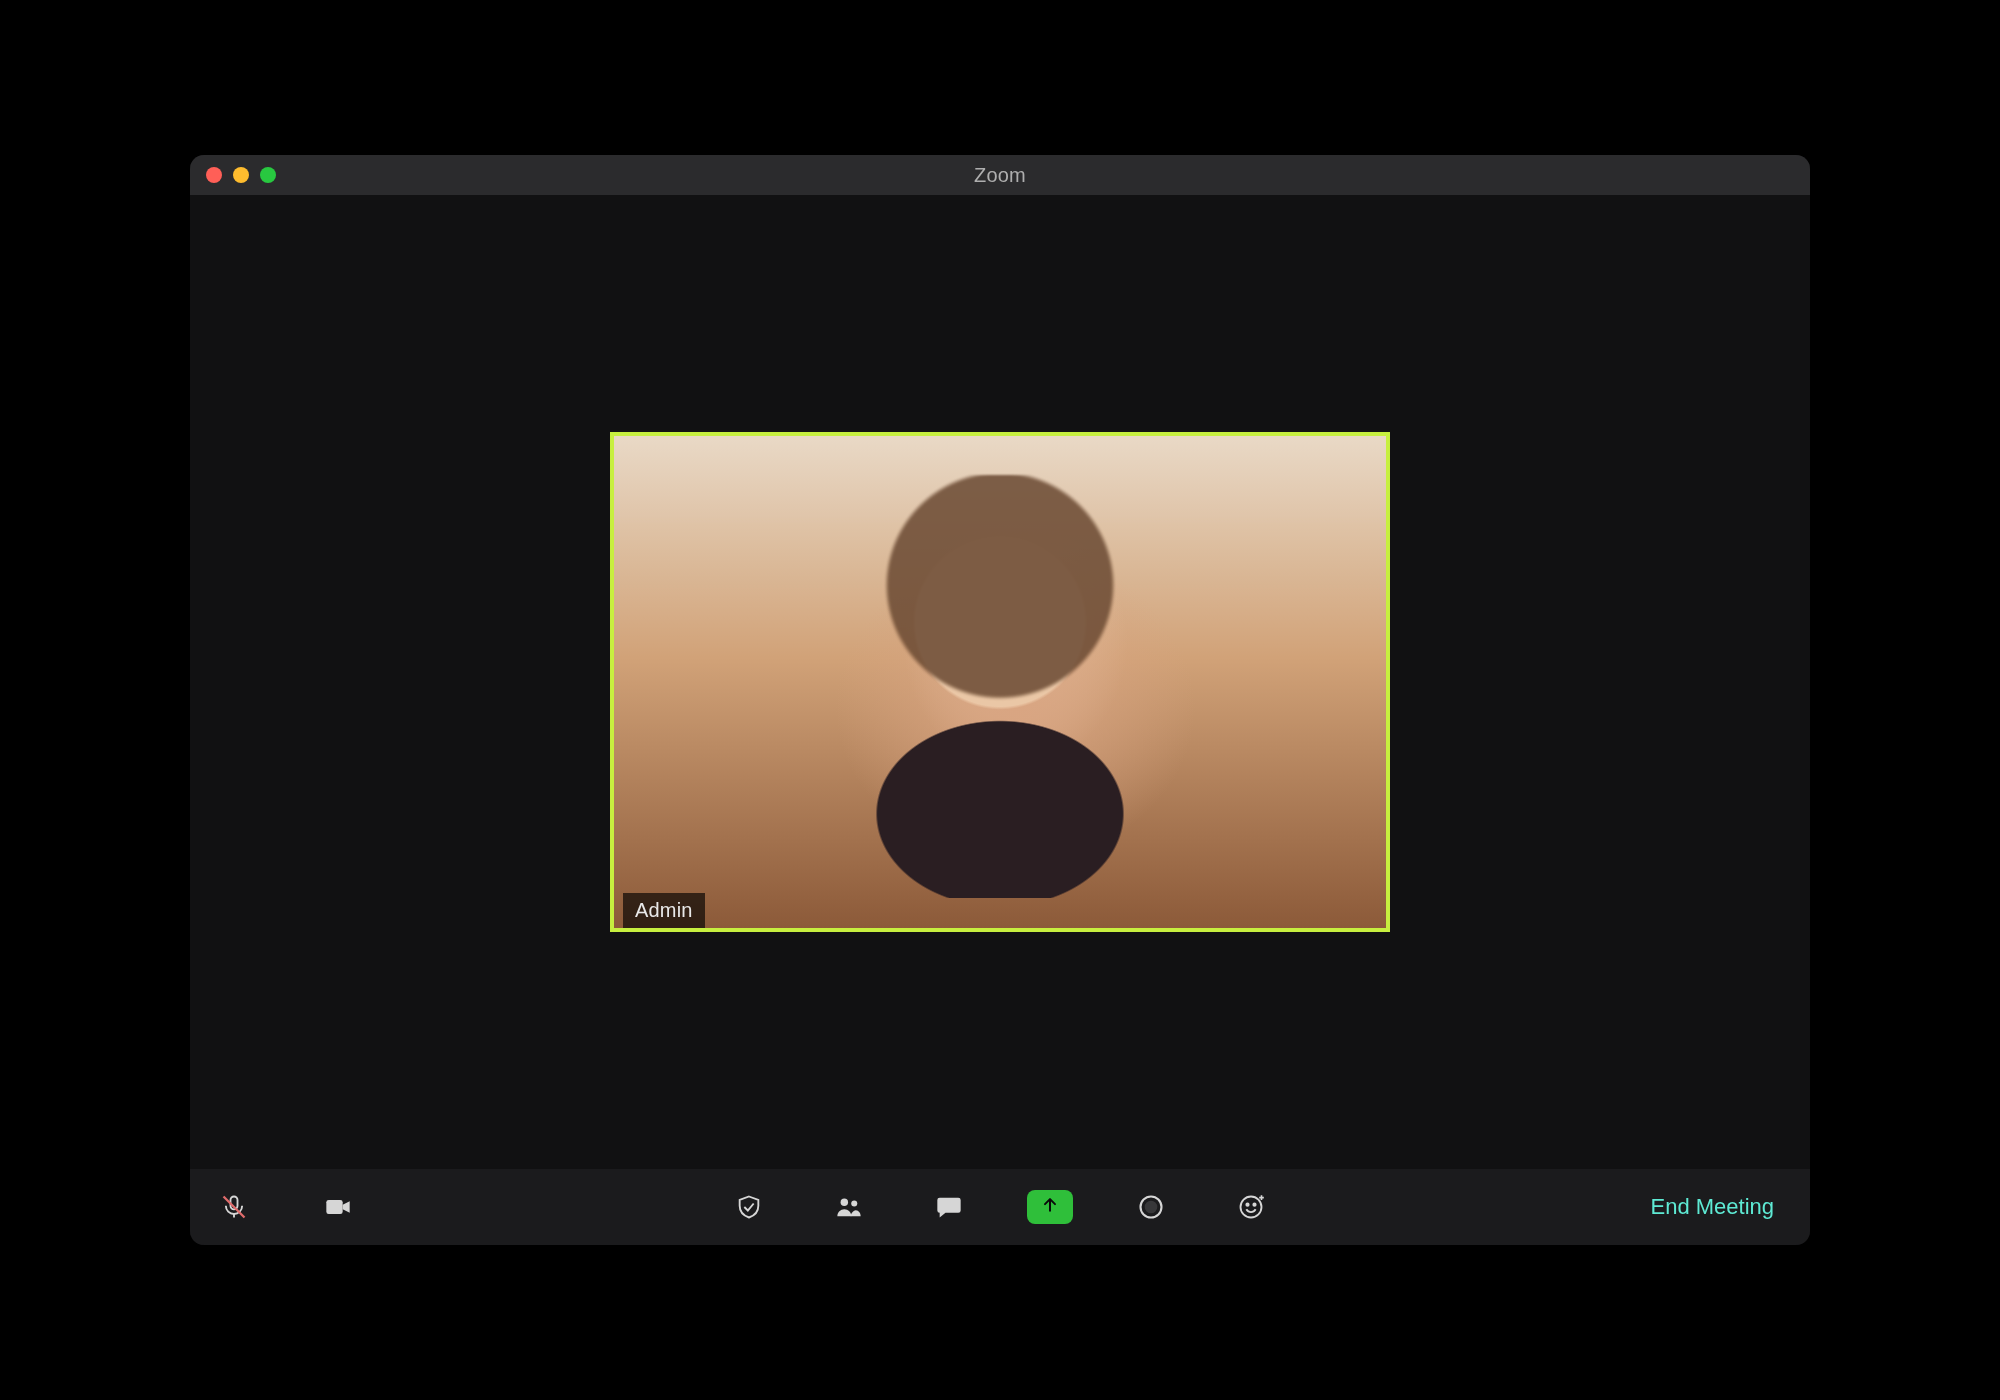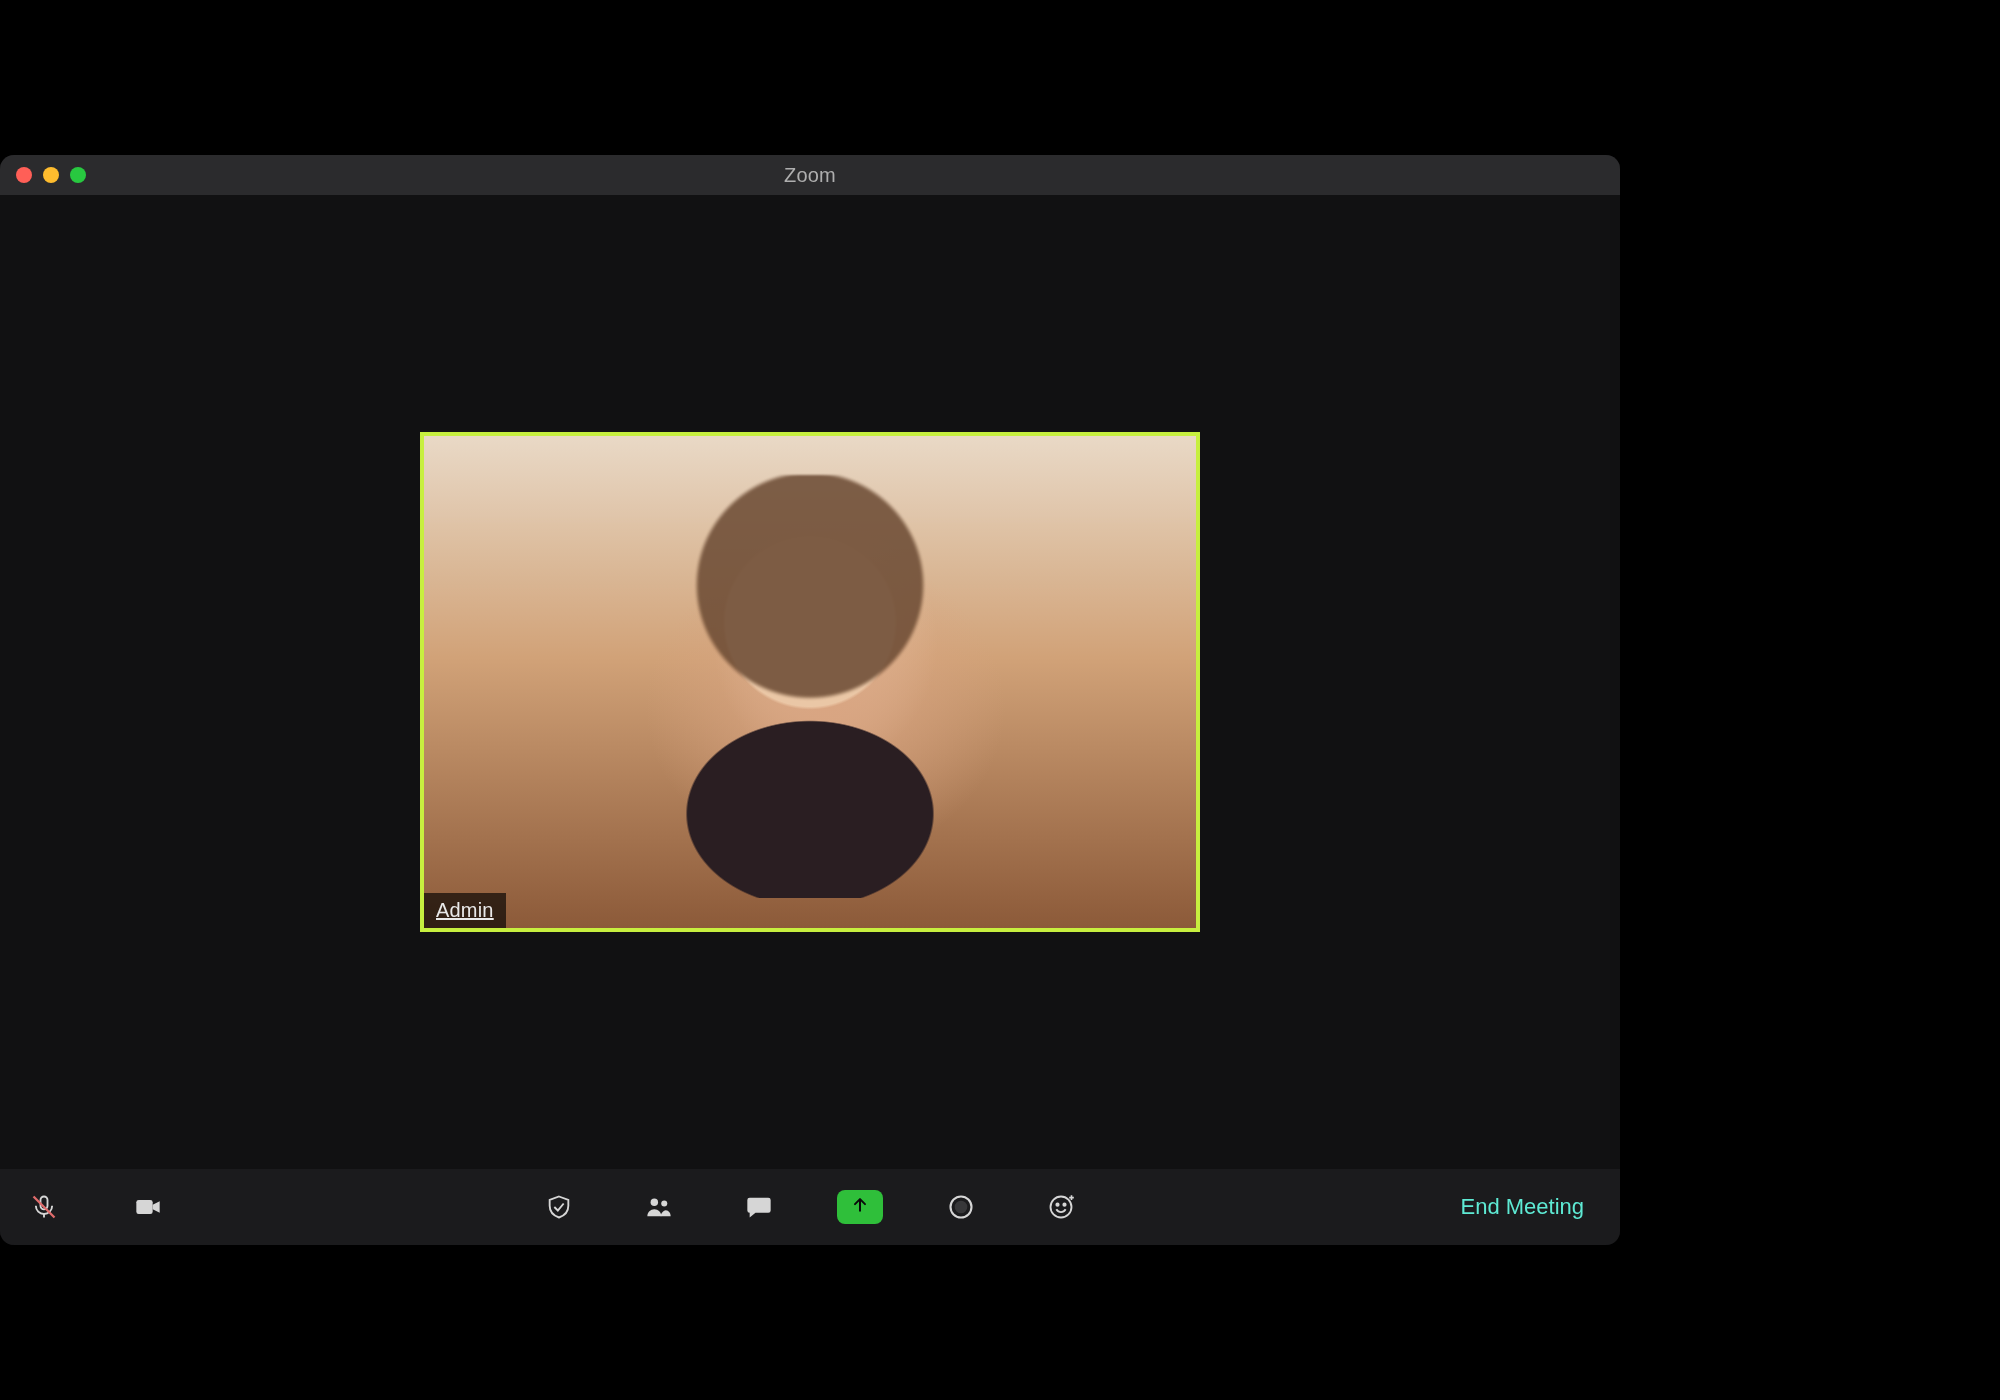--- a/index.html
+++ b/index.html
@@ -9,21 +9,21 @@
     background: #000;
     font-family: -apple-system, BlinkMacSystemFont, "Segoe UI", Helvetica, Arial, sans-serif;
     overflow: hidden;
   }
   .stage {
     width: 2000px;
     height: 1400px;
     position: relative;
     display: flex;
     align-items: center;
-    justify-content: flex-start;
+    justify-content: center;
   }
   .window {
     width: 1620px;
     height: 1090px;
     background: #111112;
     border-radius: 14px;
     box-shadow: 0 40px 120px rgba(0,0,0,0.8);
     display: flex;
     flex-direction: column;
     overflow: hidden;
@@ -70,28 +70,27 @@
     width: 780px;
     height: 500px;
     background: #333;
     overflow: hidden;
   }
   .tile.active {
     border: 4px solid #c7ef3f;
   }
   .tile .nameplate {
     position: absolute;
-    left: 0;
+    left: 9px;
     bottom: 0;
     background: rgba(0,0,0,0.65);
     color: #e9e9e9;
     font-size: 20px;
     padding: 6px 12px;
     letter-spacing: 0.2px;
-    text-decoration: underline;
   }
   
   .feed1 {
     position:absolute; inset:0;
     background:
       radial-gradient(ellipse 300px 260px at 52% 55%, #d7a584 0%, transparent 60%),
       radial-gradient(ellipse 160px 180px at 52% 42%, #e8c8ac 0%, transparent 70%),
       linear-gradient(180deg,#e8d9c7 0%, #cfa27a 45%, #8a5a3b 100%);
     filter: saturate(1.05);
   }

